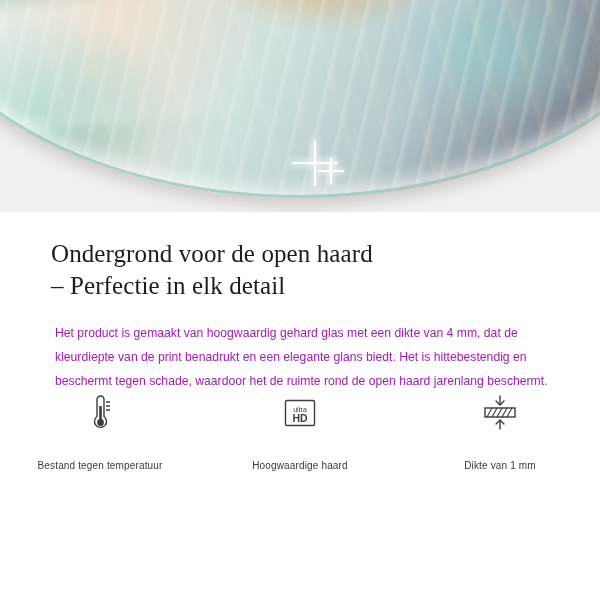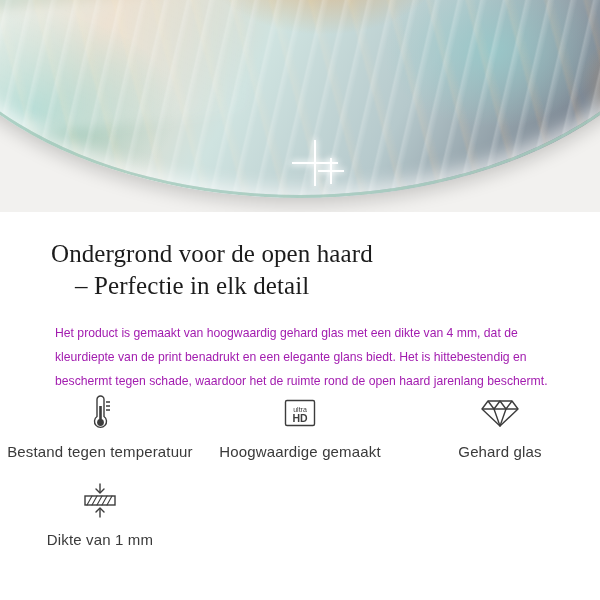--- a/index.html
+++ b/index.html
@@ -126,21 +126,21 @@
   .headline {
     margin: 0;
     padding: 26px 36px 0 36px;
     font-family: "Liberation Serif", serif;
     font-size: 25px;
     line-height: 1.28;
     font-weight: 400;
     color: #1c1c1c;
     letter-spacing: 0.1px;
   }
-  .headline .line2 { display: block; margin-left: 24px; }
+  .headline .line2 { display: block; }
   .body-copy {
     margin: 4px;
     padding: 16px 40px 0 36px;
     font-size: 12.2px;
     line-height: 1.95;
     color: #a21caf;
   }
 
   
   .features {
@@ -151,30 +151,31 @@
     display: grid;
     grid-template-columns: repeat(3, 1fr);
     grid-auto-rows: 80px;
     row-gap: 8px;
   }
   .feature {
     display: flex;
     flex-direction: column;
     align-items: center;
     justify-content: flex-start;
+    gap: 8px;
   }
   .feature-icon {
     height: 42px;
     display: flex;
     align-items: center;
     justify-content: center;
   }
   .feature-label {
-    margin-top: 9px;
-    font-size: 15px;
+    margin-top: 18px;
+    font-size: 10px;
     color: #3a3a3a;
     text-align: center;
     letter-spacing: 0.15px;
   }
 </style>
 </head>
 <body>
 
 <div class="page">
 
@@ -213,35 +214,24 @@
     </div>
 
     <div class="feature">
       <div class="feature-icon">
         <svg width="40" height="40" viewBox="0 0 40 40">
           <rect x="5.5" y="7.5" width="29" height="25" rx="1.5" fill="none" stroke="#3c3c3c" stroke-width="1.4"></rect>
           <text x="20" y="19" text-anchor="middle" font-family="Liberation Sans, sans-serif" font-size="7" fill="#3c3c3c">ultra</text>
           <text x="20" y="29" text-anchor="middle" font-family="Liberation Sans, sans-serif" font-size="10.5" font-weight="bold" fill="#3c3c3c">HD</text>
         </svg>
       </div>
-      <div class="feature-label">Hoogwaardige gemaakt</div>
-    </div>
-
-
-    <div class="feature">
-      <div class="feature-icon">
-        <svg width="40" height="36" viewBox="0 0 40 36" fill="none" stroke="#3c3c3c" stroke-width="1.4" stroke-linejoin="round">
-          <path d="M8 6h24l6 8-18 17L2 14z"></path>
-          <path d="M2 14h36"></path>
-          <path d="M8 6l6 8 6-8 6 8 6-8"></path>
-          <path d="M14 14l6 17 6-17"></path>
-        </svg>
-      </div>
-      <div class="feature-label">Gehard glas</div>
-    </div>
+      <div class="feature-label">Hoogwaardige haard</div>
+    </div>
+
+
 
 
     <div class="feature">
       <div class="feature-icon">
         <svg width="42" height="40" viewBox="0 0 42 40" fill="none" stroke="#3c3c3c" stroke-width="1.4" stroke-linecap="round">
           <path d="M21 3v8"></path>
           <path d="M17 8l4 4 4-4" stroke-linejoin="round"></path>
           <rect x="6" y="15" width="30" height="9" fill="none" stroke="#3c3c3c" stroke-width="1.4"></rect>
           <path d="M8 24l5-9M13 24l5-9M18 24l5-9M23 24l5-9M28 24l5-9" stroke-width="1.1"></path>
           <path d="M21 36v-8"></path>

